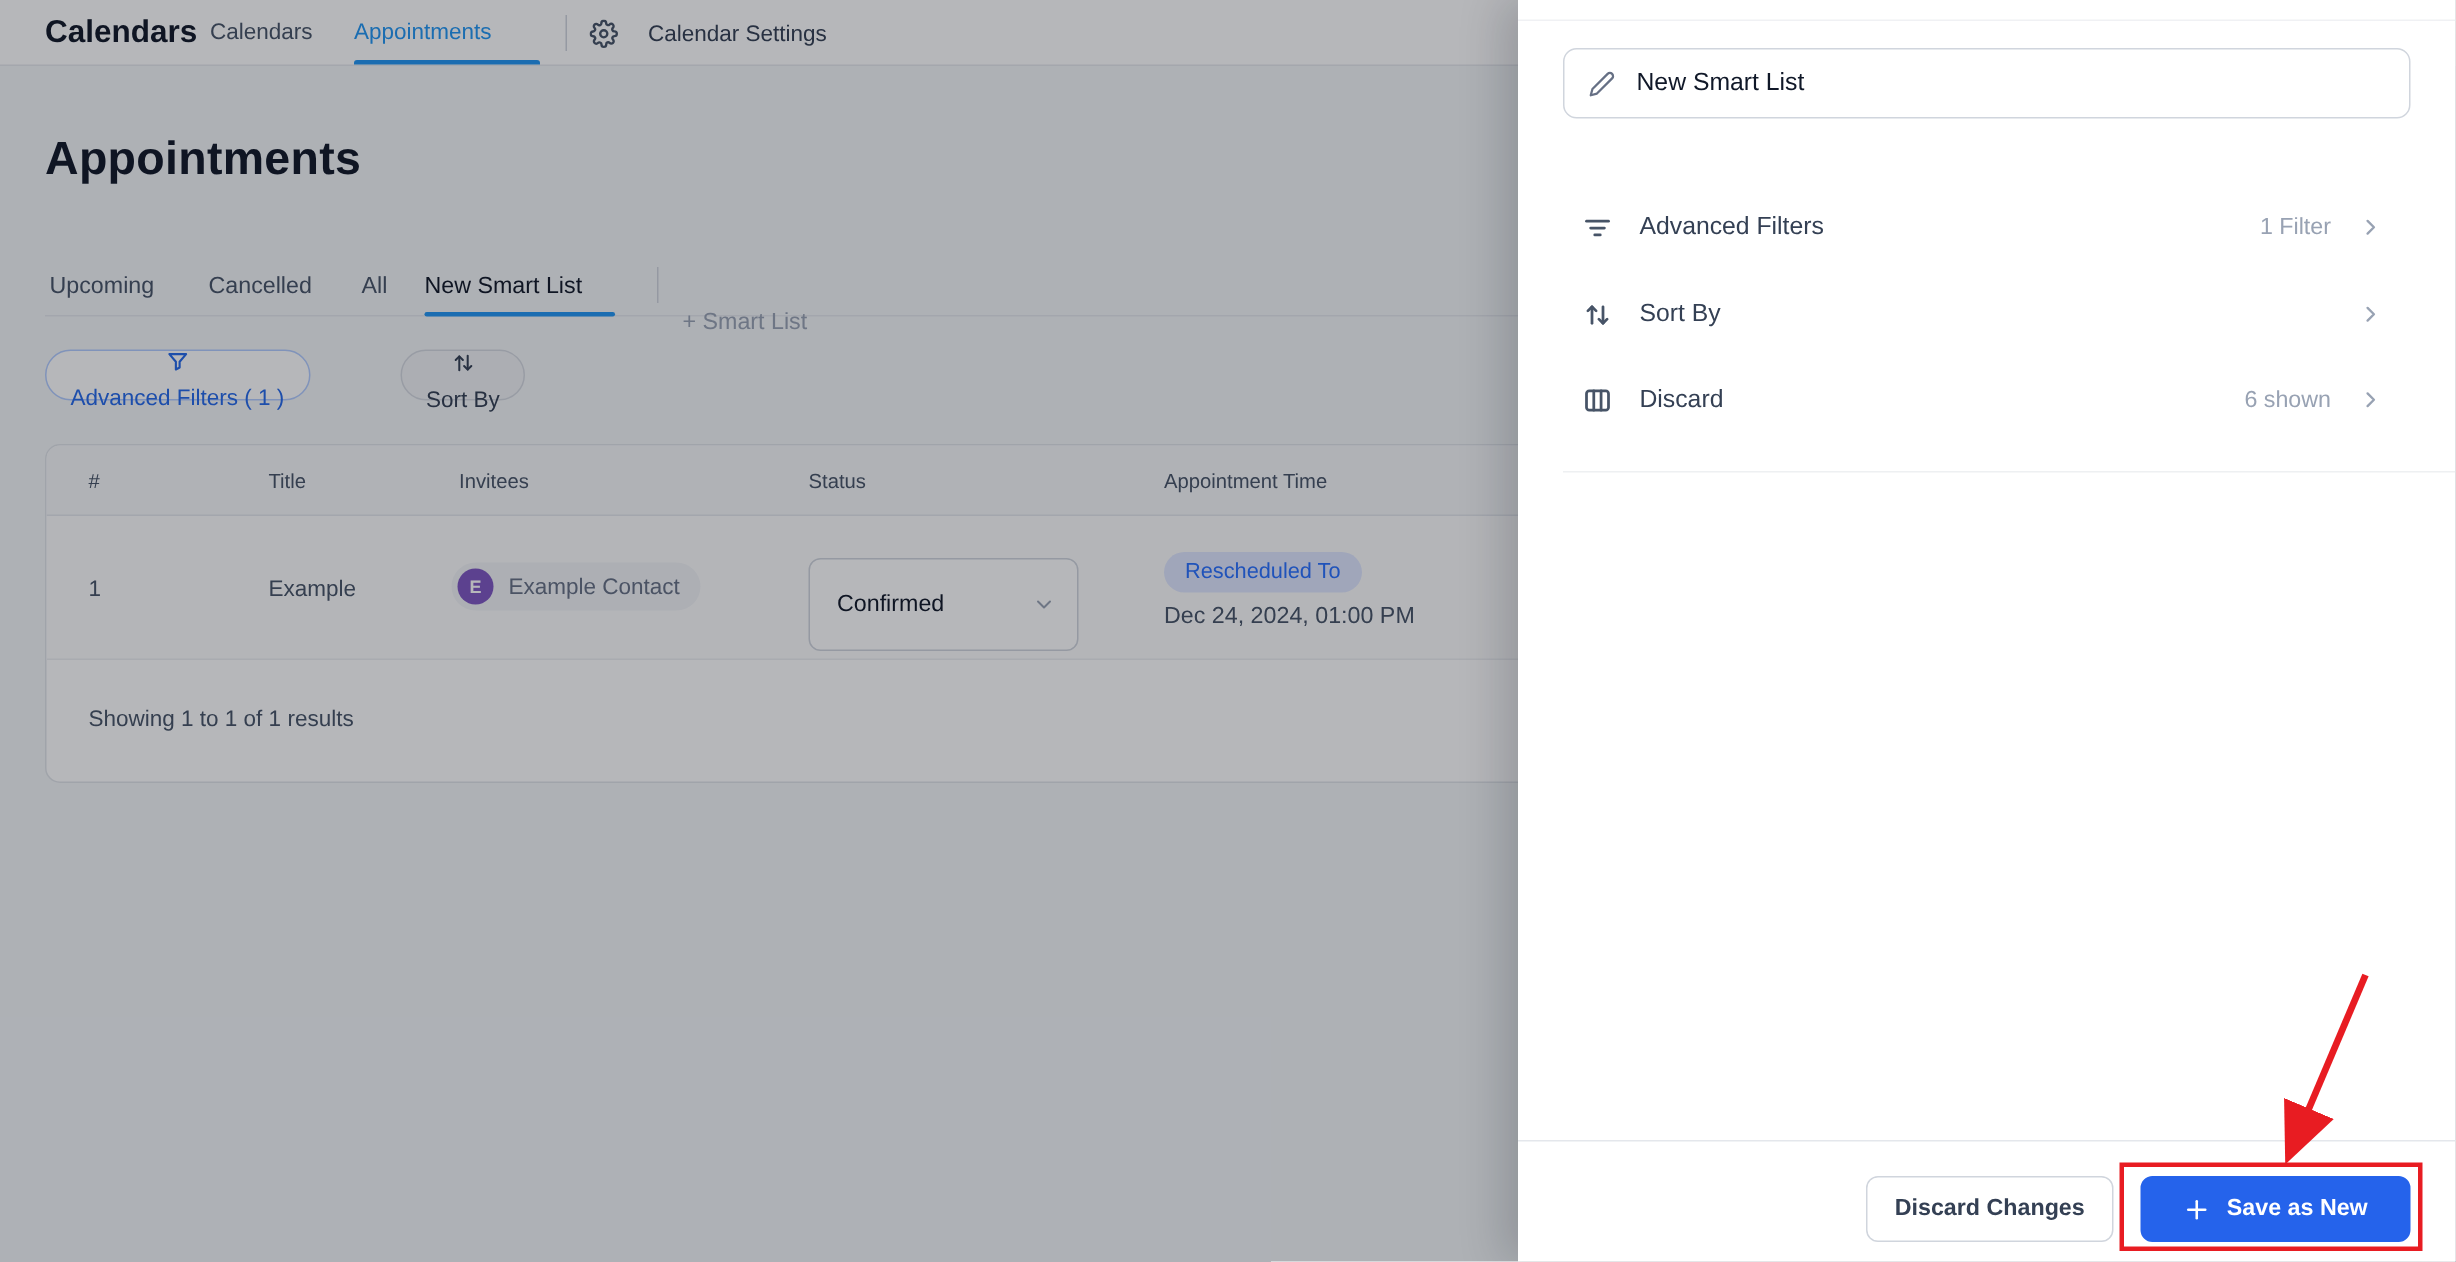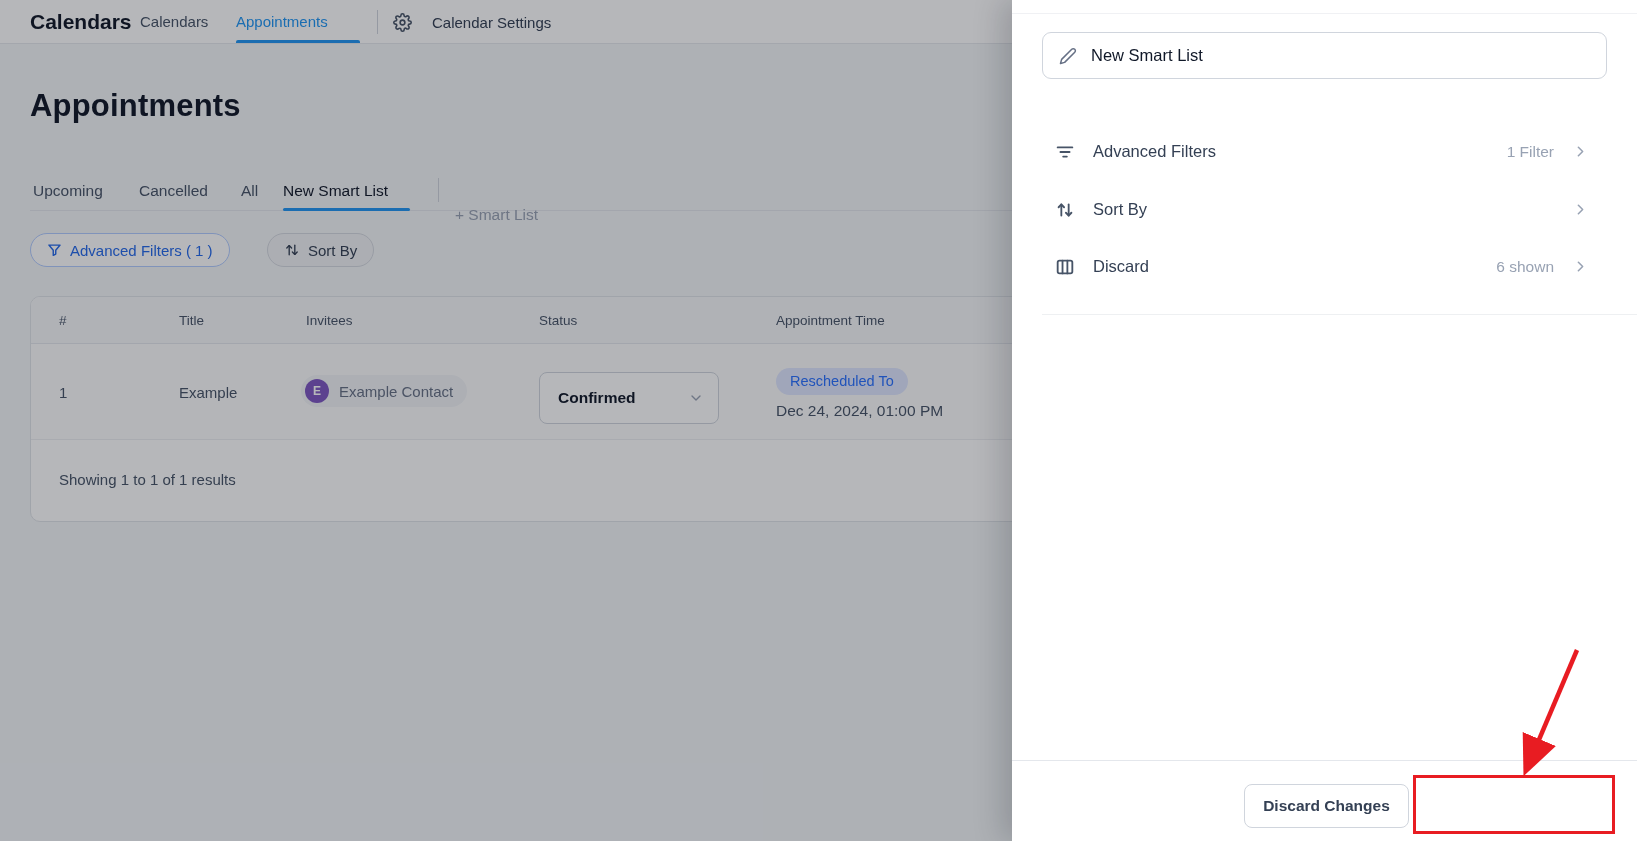--- a/index.html
+++ b/index.html
@@ -23,41 +23,41 @@
   .main { position:absolute; left:0; top:44px; width:1637px; height:797px; z-index:1; }
   .page-heading { position:absolute; left:30px; top:44px; font-size:31px; font-weight:700; color:#101828; letter-spacing:0.2px; }
 
   .list-tabs { position:absolute; left:30px; top:132px; width:1540px; height:35px; border-bottom:1px solid #e4e7ec; }
   .list-tab { position:absolute; top:0; height:34px; line-height:30px; font-size:15.5px; color:#475467; cursor:pointer; white-space:nowrap; }
   .list-tab.active { color:#101828; font-weight:500; }
   .list-tab-underline { position:absolute; left:253px; bottom:-1px; width:127px; height:3px; background:var(--accent-blue); border-radius:2px; }
   .tab-vdiv { position:absolute; left:408px; top:2px; width:1px; height:24px; background:#d0d5dd; }
   .list-tab.add { color:#98a2b3;margin-top:24px; }
 
-  .pill { position:absolute; top:189px; height:34px; display:flex; align-items:center; gap:8px; border-radius:17px; font-size:15px; padding:0 16px; cursor:pointer; background:#ffffff; }
+  .pill { position:absolute; top:189px; height:34px; display:flex; align-items:center; gap:8px; border-radius:17px; font-size:15px; padding:0 16px; cursor:pointer; background:#ffffff;flex-direction:column; }
   .pill.advanced { left:30px; border:1px solid #b2ccff; color:var(--link-blue); font-weight:500; }
   .pill.sort { left:267px; border:1px solid #d5d9e0; background:#f1f3f5; color:#344054; }
 
   
   .table-card { position:absolute; left:30px; top:252px; width:1552px; height:226px; background:#ffffff; border:1px solid #e0e4e9; border-radius:10px; overflow:hidden; }
   .thead { position:absolute; left:0; top:0; width:100%; height:47px; background:#f7f8fa; border-bottom:1px solid #e4e7ec; }
   .th { position:absolute; top:0; height:47px; line-height:47px; font-size:13.5px; font-weight:500; color:#475467; white-space:nowrap; }
   .trow { position:absolute; left:0; top:47px; width:100%; height:96px; background:#fdfdfd; border-bottom:1px solid #eceef1; }
   .td { position:absolute; font-size:15px; color:#475467; white-space:nowrap; }
   .col-num  { left:28px; }
   .col-title{ left:148px; }
   .col-inv  { left:275px; }
   .col-stat { left:508px; }
   .col-time { left:745px; }
 
   .invitee-chip { position:absolute; left:270px; top:31px; display:flex; align-items:center; gap:10px; background:#f2f4f7; border-radius:17px; padding:4px 14px 4px 4px; }
   .avatar { width:24px; height:24px; border-radius:50%; background:var(--avatar-purple); color:#ffffff; font-size:12px; font-weight:700; display:flex; align-items:center; justify-content:center; }
   .invitee-name { font-size:15px; color:#667085; }
 
-  .status-select { position:absolute; left:508px; top:28px; width:180px; height:52px; background:#ffffff; border:1px solid #d0d5dd; border-radius:8px; display:flex; align-items:center; justify-content:space-between; padding:0 14px 0 18px; cursor:pointer;font-weight:bold; }
+  .status-select { position:absolute; left:508px; top:28px; width:180px; height:62px; background:#ffffff; border:1px solid #d0d5dd; border-radius:8px; display:flex; align-items:center; justify-content:space-between; padding:0 14px 0 18px; cursor:pointer; }
   .status-select .val { font-size:15.5px; color:#101828; }
 
   .badge { position:absolute; left:745px; top:24px; height:27px; line-height:27px; padding:0 14px; border-radius:14px; background:var(--badge-bg); color:var(--badge-text); font-size:14.5px; font-weight:500; }
   .time-text { position:absolute; left:745px; top:58px; font-size:15.5px; color:#475467; white-space:nowrap; }
 
   .tfoot { position:absolute; left:0; top:143px; width:100%; height:83px; }
   .tfoot-text { position:absolute; left:28px; top:31px; font-size:15px; color:#475467; }
 
   
   .backdrop { position:absolute; left:0; top:0; width:1012px; height:841px; background:rgba(13,18,28,0.30); z-index:10; }
@@ -240,20 +240,29 @@
         <svg width="17" height="17" viewBox="0 0 24 24" fill="none" stroke="#98a2b3" stroke-width="2.2" stroke-linecap="round" stroke-linejoin="round">
             <polyline points="9 6 15 12 9 18"></polyline>
           </svg>
       </span>
     </div>
 
     <div class="drawer-mid-divider"></div>
 
     <div class="drawer-footer">
       <div class="btn btn-discard">Discard Changes</div>
+      <div class="btn btn-save">
+        <span class="icon">
+          <svg width="17" height="17" viewBox="0 0 24 24" fill="none" stroke="#ffffff" stroke-width="2.4" stroke-linecap="round">
+              <line x1="12" y1="4" x2="12" y2="20"></line>
+              <line x1="4" y1="12" x2="20" y2="12"></line>
+            </svg>
+        </span>
+        <span>Save as New</span>
+      </div>
     </div>
   </div>
 
   <div class="highlight-rect"></div>
   <svg class="anno-svg" viewBox="0 0 1637 841">
     <defs>
       <marker id="arrowhead" markerWidth="9" markerHeight="8" refX="7" refY="4" orient="auto">
         <polygon points="0 0, 9 4, 0 8" fill="#e81c22"></polygon>
       </marker>
     </defs>

